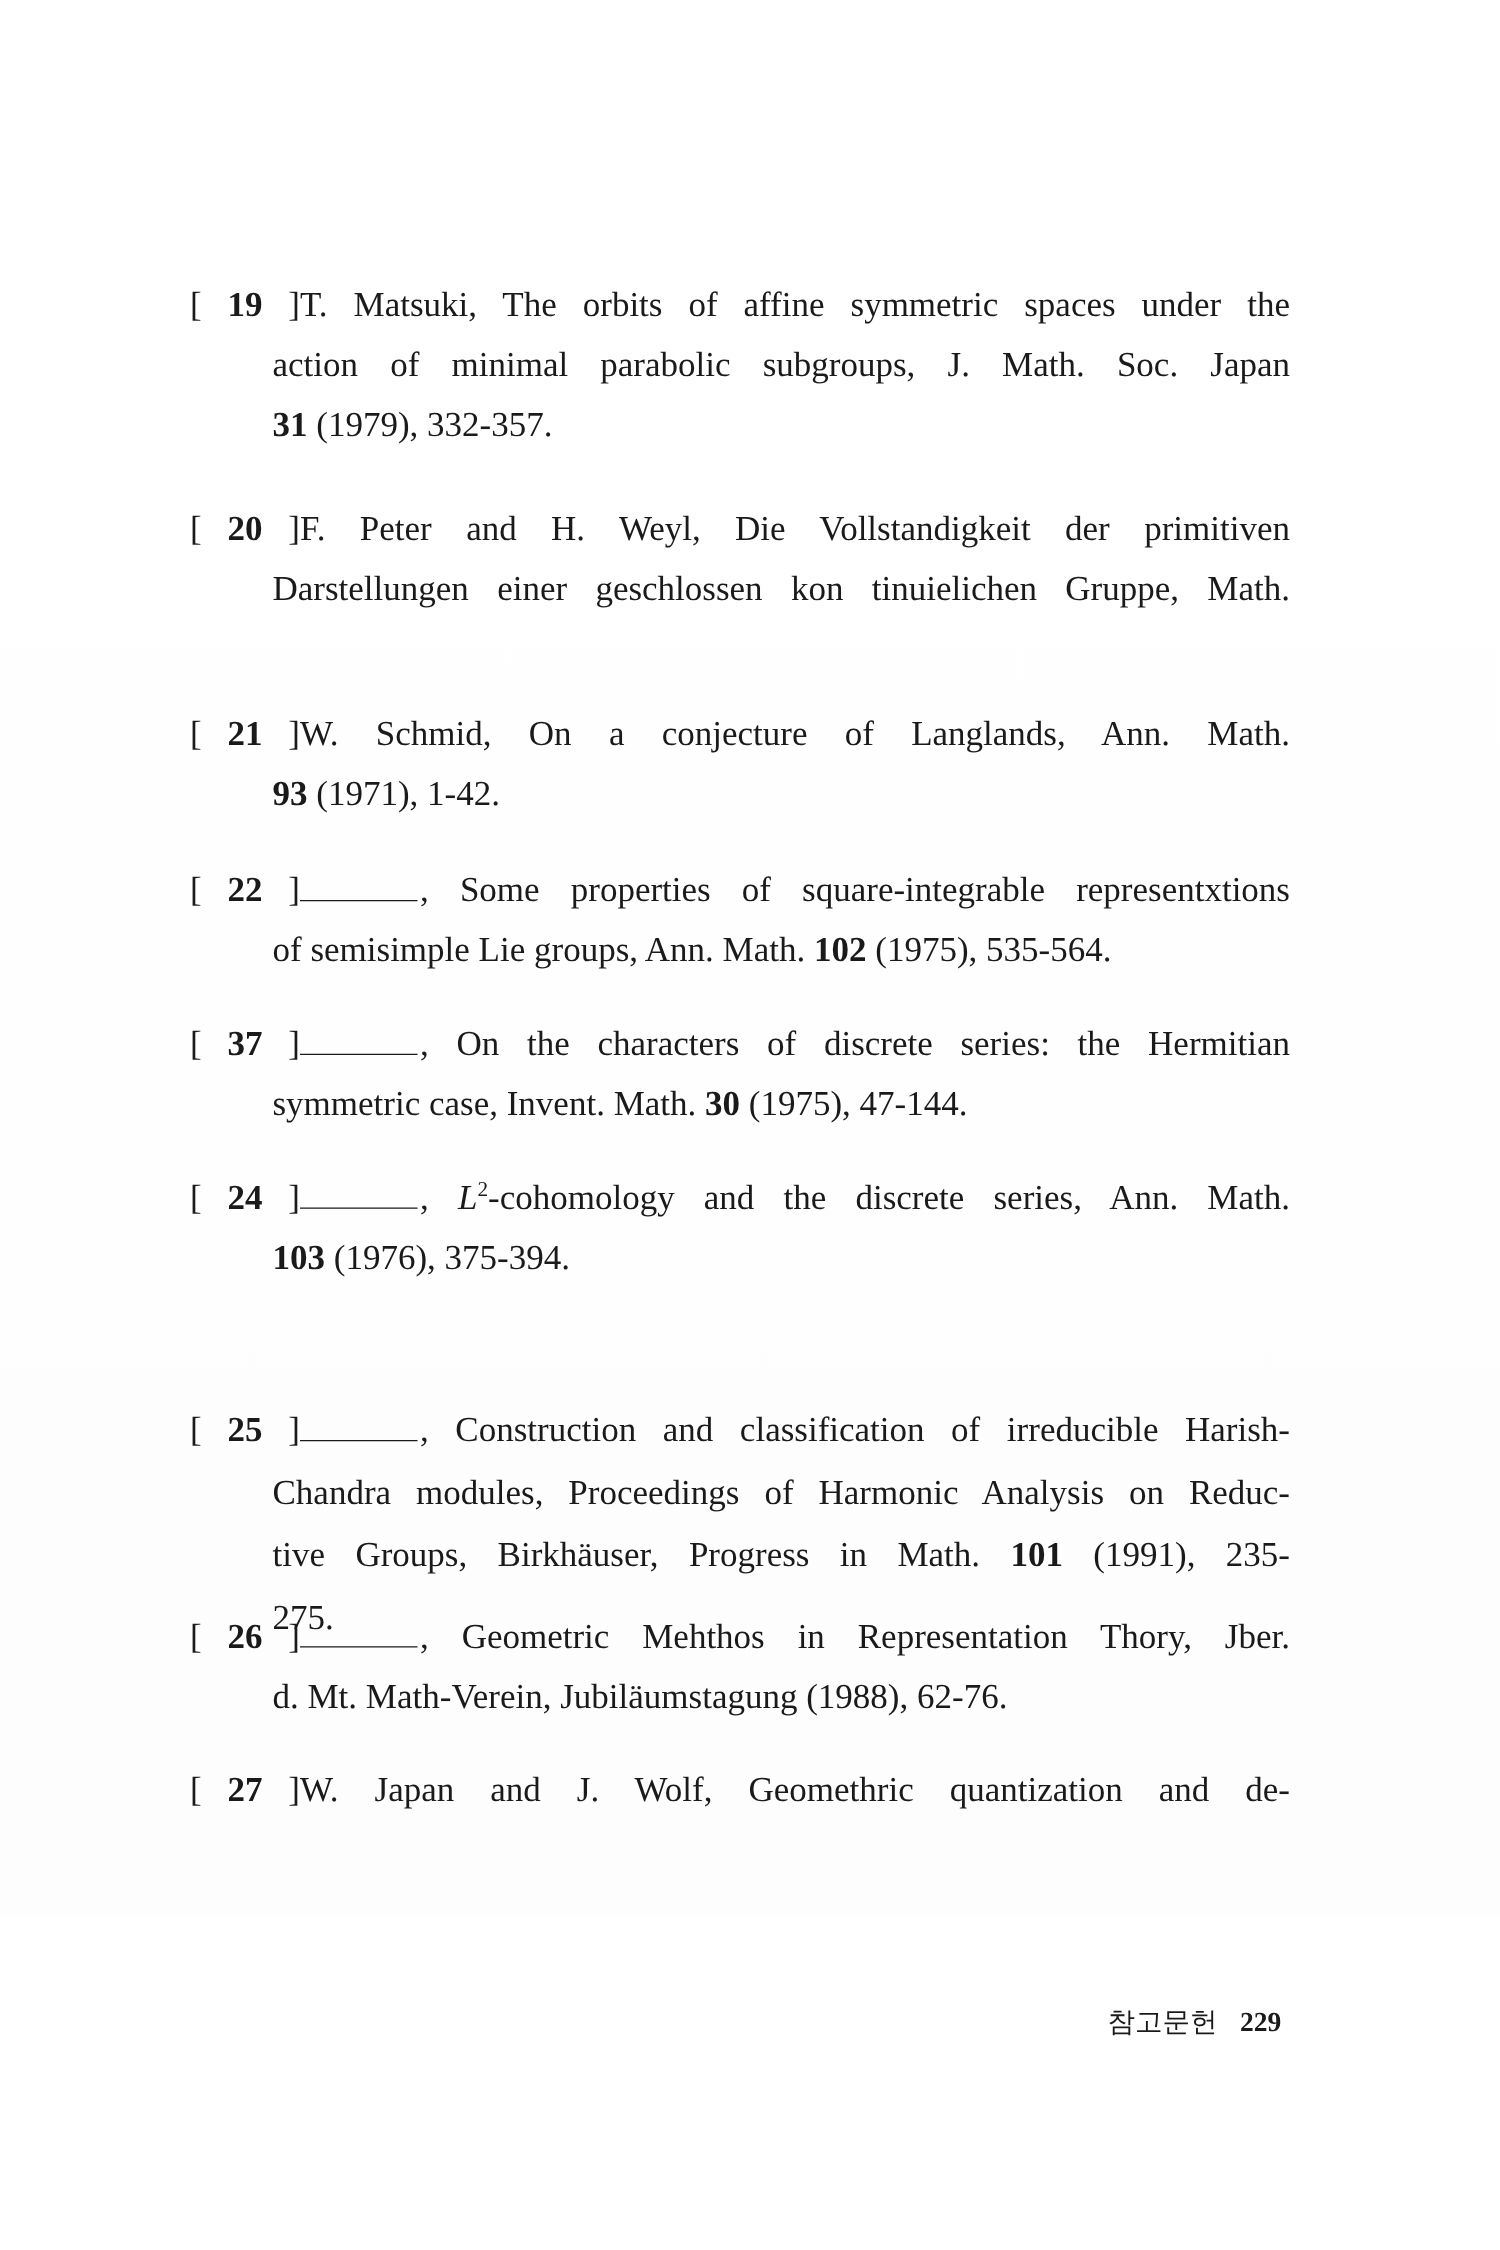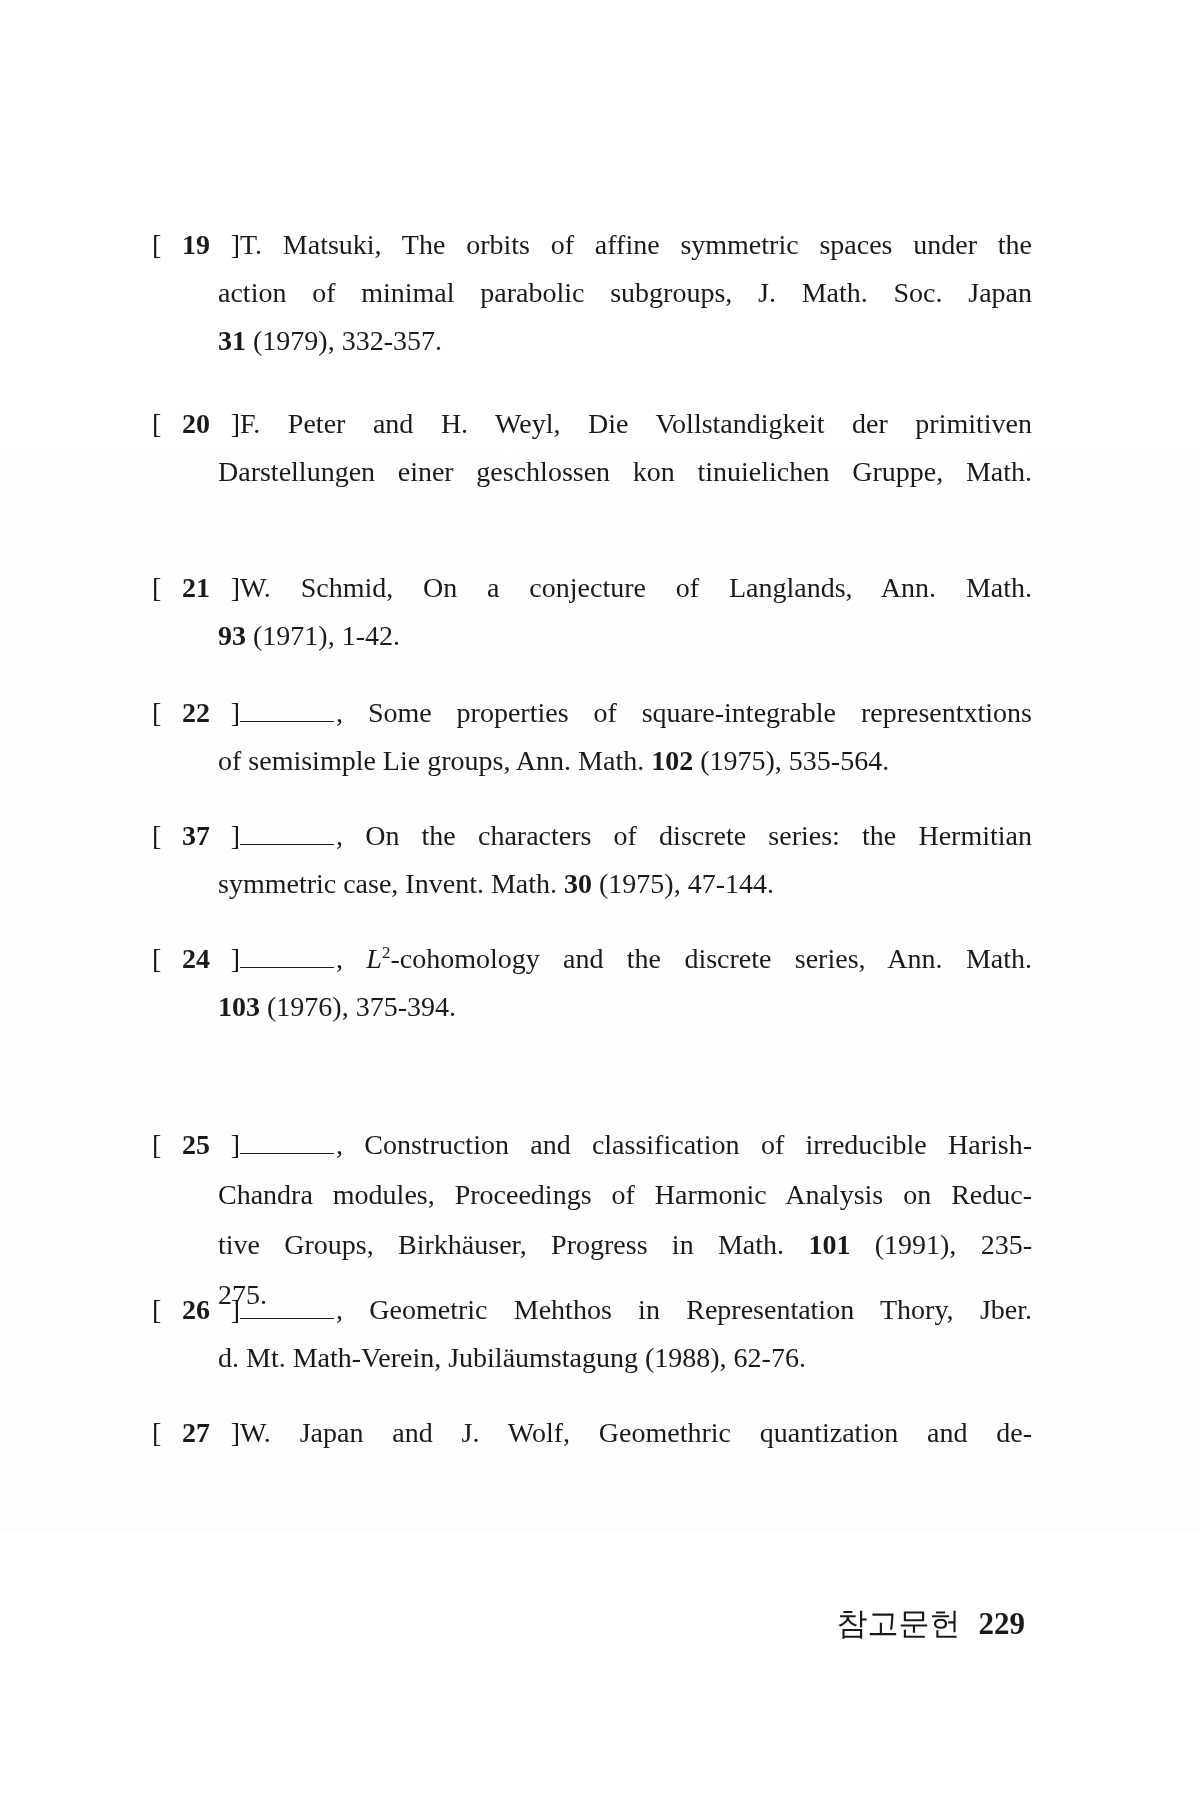--- a/index.html
+++ b/index.html
@@ -56,21 +56,21 @@
   .ref.r25 { top: 1120px; line-height: 50px; }
   .ref.r25 .line { height: 50px; }
   .ref.r26 { top: 1286px; }
   .ref.r27 { top: 1409px; }
   .footer {
     position: absolute;
     top: 1603px;
     left: 820px;
     width: 205px;
     text-align: right;
-    font-size: 31px;
+    font-size: 22px;
     white-space: nowrap;
   }
   .footer .section { font-family: "DejaVu Sans", sans-serif; margin-right: 18px; }
   .footer .pnum { font-family: "Liberation Serif", serif; font-weight: bold; }
   sup { font-size: 17px; line-height: 0; vertical-align: 10px; }
   i { font-style: italic; }
 </style>
 </head>
 <body>
 

